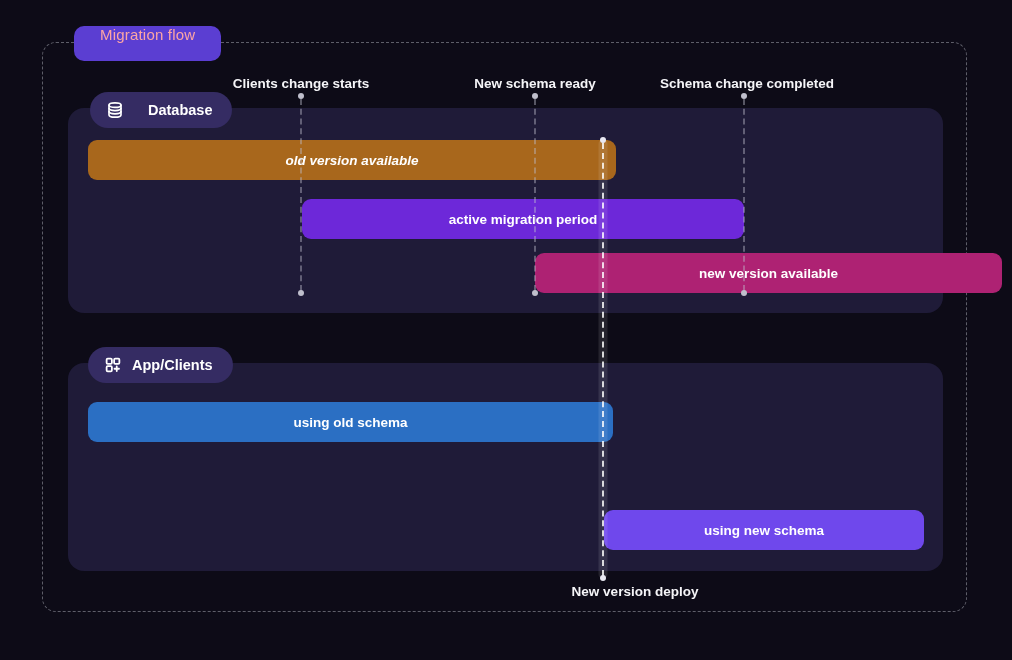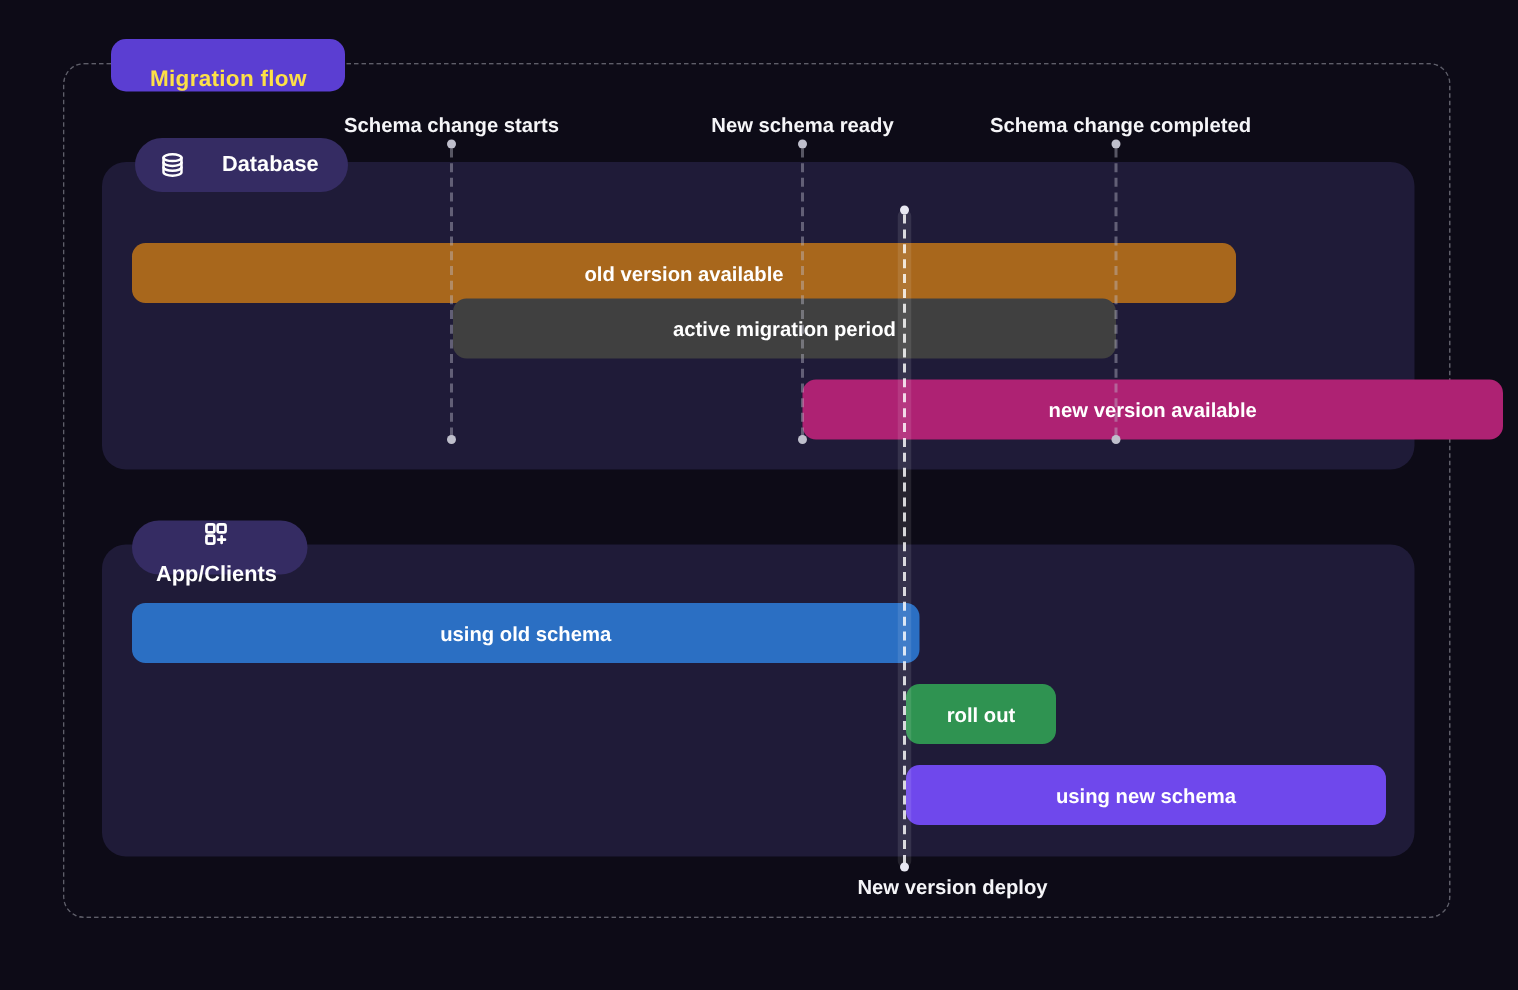--- a/index.html
+++ b/index.html
@@ -6,22 +6,22 @@
   html,body { background:#0d0b17; }
   body { font-family:"Liberation Sans", sans-serif; }
   .stage { position:relative; width:1012px; height:660px; background:#0d0b17; overflow:hidden; }
 
   
   .frame { position:absolute; left:42px; top:42px; width:925px; height:570px;
            border:1px dashed #5e5e69; border-radius:14px; }
 
   
   .title-badge { position:absolute; left:74px; top:26px; height:35px; padding:0 26px;
-                 background:#5b3ed2; border-radius:10px; display:flex; align-items:flex-end;
-                 color:#fde047; font-size:15px; font-weight:bold; letter-spacing:.2px; z-index:6; }
+                 background:#5b3ed2; border-radius:10px; display:flex; align-items:flex-start;
+                 color:#fca5a5; font-size:15px; font-weight:normal; letter-spacing:.2px; z-index:6; }
 
   
   .ms-label { position:absolute; transform:translateX(-50%); color:#f5f5f8;
               font-size:13.5px; font-weight:bold; white-space:nowrap; z-index:5; }
   .ms-label.top { top:76px; }
   .ms-label.bottom { top:584px;margin-left:32px; }
   .dot { position:absolute; width:6px; height:6px; border-radius:50%;
          background:#bfbfcc; transform:translate(-50%,-50%); z-index:5; }
   .dot.bright { background:#e8e8f2; }
   .vline { position:absolute; width:0; border-left:2px dashed rgba(190,190,205,0.42);
@@ -35,46 +35,46 @@
   
   .panel { position:absolute; left:68px; width:875px; background:#1f1b38; border-radius:16px; z-index:1; }
   .panel-db  { top:108px; height:205px; }
   .panel-app { top:363px; height:208px; }
 
   
   .lane-badge { position:absolute; height:36px; padding:0 20px 0 16px; background:#352c63;
                 border-radius:18px; display:flex; align-items:center; gap:10px;
                 color:#fff; font-size:14.5px; font-weight:bold; z-index:6; }
   .lane-badge.db  { left:90px; top:92px;gap:24px; }
-  .lane-badge.app { left:88px; top:347px;flex-direction:column; }
+  .lane-badge.app { left:88px; top:347px; }
   .lane-badge svg { display:block; }
 
   
   .bar { position:absolute; height:40px; border-radius:9px; display:flex; align-items:center;
          justify-content:center; color:#fff; font-size:13.5px; font-weight:bold; z-index:2;
          white-space:nowrap; }
-  .bar-old    { left:88px;  top:162px; width:736px; }
+  .bar-old    { left:88px;  top:140px; width:528px;font-style:italic; }
   .bar-active { left:302px; top:199px; width:442px; }
   .bar-newver { left:535px; top:253px; width:467px; }
   .bar-useold { left:88px;  top:402px; width:525px; }
   .bar-roll   { left:604px; top:456px; width:100px; }
   .bar-usenew { left:604px; top:510px; width:320px; }
 </style>
 </head>
 <body>
 
 <div class="stage">
 
   <div class="frame"></div>
 
   <div class="title-badge">
     <span>Migration flow</span>
   </div>
 
-  <div class="ms-label top x-start">Schema change starts</div>
+  <div class="ms-label top x-start">Clients change starts</div>
   <div class="ms-label top x-ready">New schema ready</div>
   <div class="ms-label top" style="left:747px;">Schema change completed</div>
 
   <div class="dot x-start" style="top:96px;"></div>
   <div class="dot x-ready" style="top:96px;"></div>
   <div class="dot x-done" style="top:96px;"></div>
   <div class="vline gray x-start"></div>
   <div class="vline gray x-ready"></div>
   <div class="vline gray x-done"></div>
   <div class="dot x-start" style="top:293px;"></div>
@@ -95,21 +95,21 @@
         <path d="M4 5.5v4.3c0 1.66 3.58 3 8 3s8-1.34 8-3V5.5"></path>
         <path d="M4 9.8v4.3c0 1.66 3.58 3 8 3s8-1.34 8-3V9.8"></path>
         <path d="M4 14.1v4.4c0 1.66 3.58 3 8 3s8-1.34 8-3v-4.4"></path>
       </svg>
     </span>
     <span>Database</span>
   </div>
   <div class="bar bar-old" style="background: rgb(168, 103, 28);">
       <span>old version available</span>
     </div>
-  <div class="bar bar-active" style="background: #404040;">
+  <div class="bar bar-active" style="background: #6d28d9;">
       <span>active migration period</span>
     </div>
   <div class="bar bar-newver" style="background: rgb(174, 34, 115);">
       <span>new version available</span>
     </div>
 
   <div class="panel panel-app"></div>
   <div class="lane-badge app">
     <span>
       <svg width="18" height="18" viewBox="0 0 24 24" fill="none" stroke="#ffffff" stroke-width="2.4" stroke-linecap="round" stroke-linejoin="round">
@@ -117,20 +117,17 @@
         <rect x="13.5" y="3.5" width="7" height="7" rx="1.5"></rect>
         <rect x="3.5" y="13.5" width="7" height="7" rx="1.5"></rect>
         <path d="M17 14v6M14 17h6"></path>
       </svg>
     </span>
     <span>App/Clients</span>
   </div>
   <div class="bar bar-useold" style="background: rgb(43, 111, 195);">
       <span>using old schema</span>
     </div>
-  <div class="bar bar-roll" style="background: rgb(47, 147, 81);">
-      <span>roll out</span>
-    </div>
   <div class="bar bar-usenew" style="background: rgb(111, 72, 236);">
       <span>using new schema</span>
     </div>
 
 </div>
 
 </body></html>

